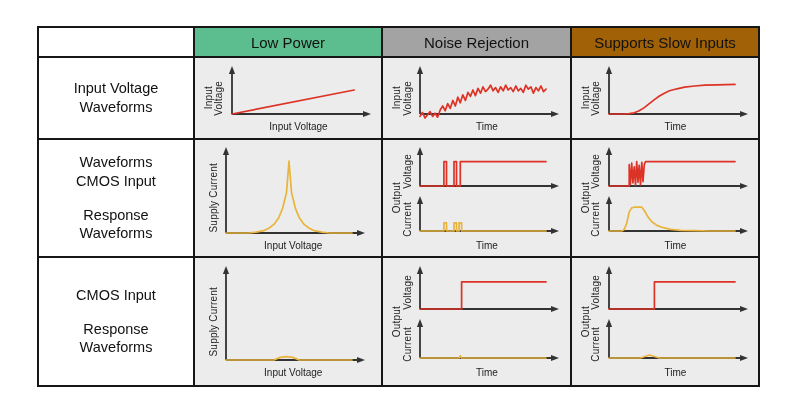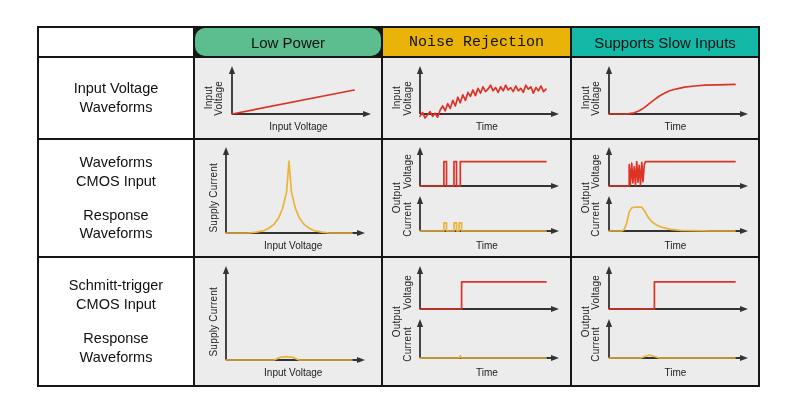--- a/index.html
+++ b/index.html
@@ -22,23 +22,23 @@
   .mainchart{display:flex;flex-direction:column;align-items:center;}
   .xlabel{font-size:10px;color:#1d1d1d;height:13px;line-height:12px;text-align:center;width:148px;}
   svg{display:block;}
 </style>
 </head>
 <body>
 
 <div class="table" style="background: rgb(22, 22, 22);">
 
   <div class="cell corner"></div>
-  <div class="cell head" style="background: rgb(92, 190, 142); border-radius: 10px;">Low Power</div>
-  <div class="cell head" style="background: #eab308; font-family: Liberation Mono, monospace;">Noise Rejection</div>
-  <div class="cell head" style="background: #14b8a6;">Supports Slow Inputs</div>
+  <div class="cell head" style="background: rgb(92, 190, 142);">Low Power</div>
+  <div class="cell head" style="background: #a3a3a3;">Noise Rejection</div>
+  <div class="cell head" style="background: #a16207;">Supports Slow Inputs</div>
 
   <div class="cell label-cell">
     <div>Input Voltage</div>
     <div>Waveforms</div>
   </div>
   <div class="cell chart-cell" style="background: rgb(236, 236, 236);">
       <div class="chartbox">
         <div class="ylabels" style="height: 58px; align-items: center;">
           <span class="vt">Input</span>
           <span class="vt">Voltage</span>
@@ -175,21 +175,20 @@
             <polygon points="7,52 10.1,60.0 3.9,60.0" fill="#333333"></polygon>
             <polyline points="7.0,42.0 27.2,42.0 27.2,20.5 28.4,40.5 29.7,19.1 30.9,39.0 32.2,22.8 33.5,41.3 34.7,17.6 36.0,38.3 37.2,21.3 38.5,40.9 39.8,18.3 41.0,37.6 42.3,20.5 43.5,17.6 133.0,17.6" fill="none" stroke="#dd3327" stroke-width="1.7" stroke-linejoin="round" stroke-linecap="round"></polyline>
             <polyline points="7.0,87.0 19.6,87.0 22.1,85.7 24.6,79.7 27.2,67.9 29.7,63.9 32.2,63.2 39.8,63.2 42.3,66.5 46.1,73.1 49.8,77.8 54.9,81.4 61.2,83.7 68.7,85.3 78.8,86.3 92.7,86.7 107.8,87.0 133.0,87.0" fill="none" stroke="#e9b43c" stroke-width="1.7" stroke-linejoin="round" stroke-linecap="round"></polyline>
           </svg>
           <div class="xlabel">Time</div>
         </div>
       </div>
     </div>
 
   <div class="cell label-cell">
-    <div>Schmitt-trigger</div>
     <div>CMOS Input</div>
     <div class="label-gap"></div>
     <div>Response</div>
     <div>Waveforms</div>
   </div>
   <div class="cell chart-cell" style="background: rgb(236, 236, 236);">
       <div class="chartbox">
         <div class="ylabels" style="height: 104px; align-items: center;">
           <span class="vt">Supply Current</span>
         </div>

